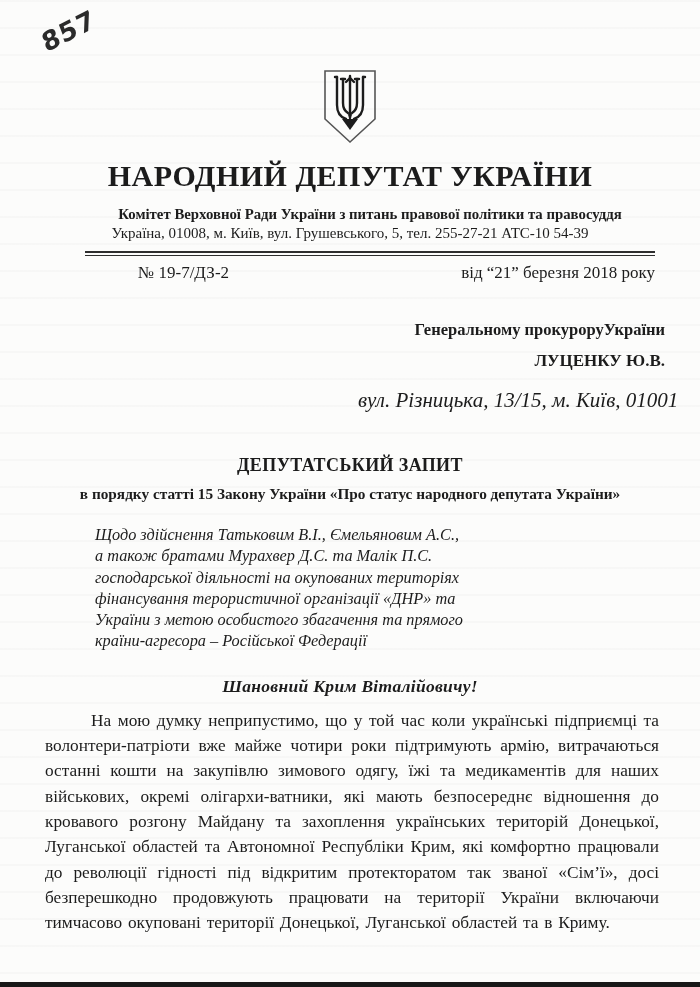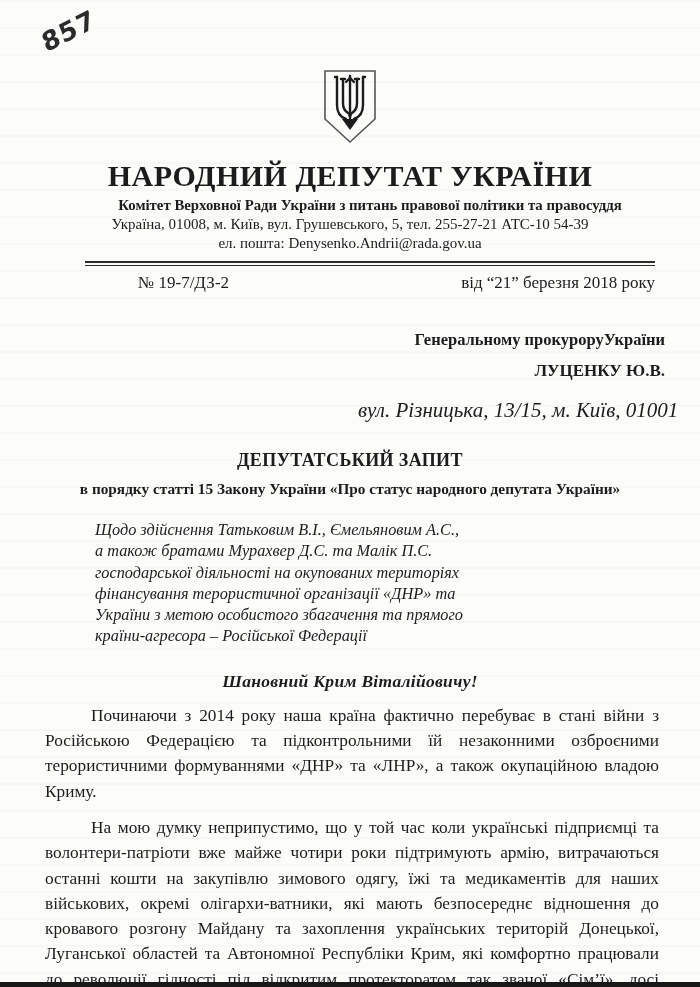--- a/index.html
+++ b/index.html
@@ -25,21 +25,21 @@
     color:#2b2b2b; letter-spacing:1px;
   }
   .emblem-wrap { padding-top:68px; text-align:center; }
   .letterhead-title {
     text-align:center; font-weight:bold;
     font-size:30px; letter-spacing:0.5px;
     margin:9px 0 0 0; white-space:nowrap;
   }
   .letterhead-committee {
     text-align:center; font-weight:bold;
-    font-size:14.8px; margin-top:4px; white-space:nowrap;padding-left:40px;
+    font-size:14.8px; margin-top:13px; white-space:nowrap;padding-left:40px;
   }
   .letterhead-address, .letterhead-email {
     text-align:center; font-size:15px; margin-top:2px; white-space:nowrap;
   }
   .separator-rule {
     margin:9px 45px 0 85px;
     height:2px;
     border-top:2px solid #2e2e2e;
     border-bottom:1px solid #2e2e2e;
   }
@@ -47,21 +47,21 @@
     display:flex; justify-content:space-between;
     margin:7px 45px 0 138px;
     font-size:17px;
   }
   .addressee-block { margin:37px 35px 0 358px;text-align:right; }
   .addressee-line1 { font-weight:bold; font-size:16.5px; white-space:nowrap; }
   .addressee-line2 { font-weight:bold; font-size:17px; margin-top:11px; }
   .addressee-address { font-style:italic; font-size:21px; margin-top:17px; white-space:nowrap; }
   .request-title {
     text-align:center; font-weight:bold; font-size:18px;
-    margin-top:27px; letter-spacing:0.4px;
+    margin-top:42px; letter-spacing:0.4px;
   }
   .request-subtitle {
     text-align:center; font-weight:bold; font-size:15.3px;
     margin-top:9px; white-space:nowrap;
   }
   .subject-block {
     margin:21px 0 0 95px;
     font-style:italic; font-size:16.3px; line-height:21.3px;
   }
   .salutation {
@@ -106,21 +106,20 @@
       </svg>
     </span>
   </div>
 
   <div class="letterhead-title">НАРОДНИЙ ДЕПУТАТ УКРАЇНИ</div>
 
   <div class="letterhead-committee">Комітет Верховної Ради України з питань правової політики та правосуддя</div>
 
   <div class="letterhead-address">Україна, 01008, м. Київ, вул. Грушевського, 5,  тел. 255-27-21   АТС-10 54-39</div>
 
-  <div class="letterhead-email">ел. пошта: Denysenko.Andrii@rada.gov.ua</div>
 
   <div class="separator-rule"></div>
 
   <div class="ref-row">
     <span>№ 19-7/ДЗ-2</span>
     <span>від “21”  березня  2018 року</span>
   </div>
 
   <div class="addressee-block">
     <div class="addressee-line1">Генеральному прокуроруУкраїни</div>
@@ -136,19 +135,18 @@
     <div>Щодо здійснення Татьковим В.І., Ємельяновим А.С.,</div>
     <div>а також братами Мурахвер Д.С. та Малік П.С.</div>
     <div>господарської діяльності на окупованих територіях</div>
     <div>фінансування терористичної організації «ДНР» та</div>
     <div>України з метою особистого збагачення та прямого</div>
     <div>країни-агресора – Російської Федерації</div>
   </div>
 
   <div class="salutation">Шановний Крим Віталійовичу!</div>
 
-  <p class="body-paragraph">Починаючи з 2014 року наша країна фактично перебуває в стані війни з Російською Федерацією та підконтрольними їй незаконними озброєними терористичними формуваннями «ДНР» та «ЛНР», а також окупаційною владою Криму.</p>
 
   <p class="body-paragraph">На мою думку неприпустимо, що у той час коли українські підприємці та волонтери-патріоти вже майже чотири роки підтримують армію, витрачаються останні кошти на закупівлю зимового одягу, їжі та медикаментів для наших військових, окремі олігархи-ватники, які мають безпосереднє відношення до кровавого розгону Майдану та захоплення українських територій Донецької, Луганської областей та Автономної Республіки Крим, які комфортно працювали до революції гідності під відкритим протекторатом так званої «Сім’ї», досі безперешкодно продовжують працювати на території України включаючи тимчасово окуповані території Донецької, Луганської областей та в Криму.</p>
 
   <div class="bottom-scan-bar"></div>
 
 </div>
 
 </body></html>

